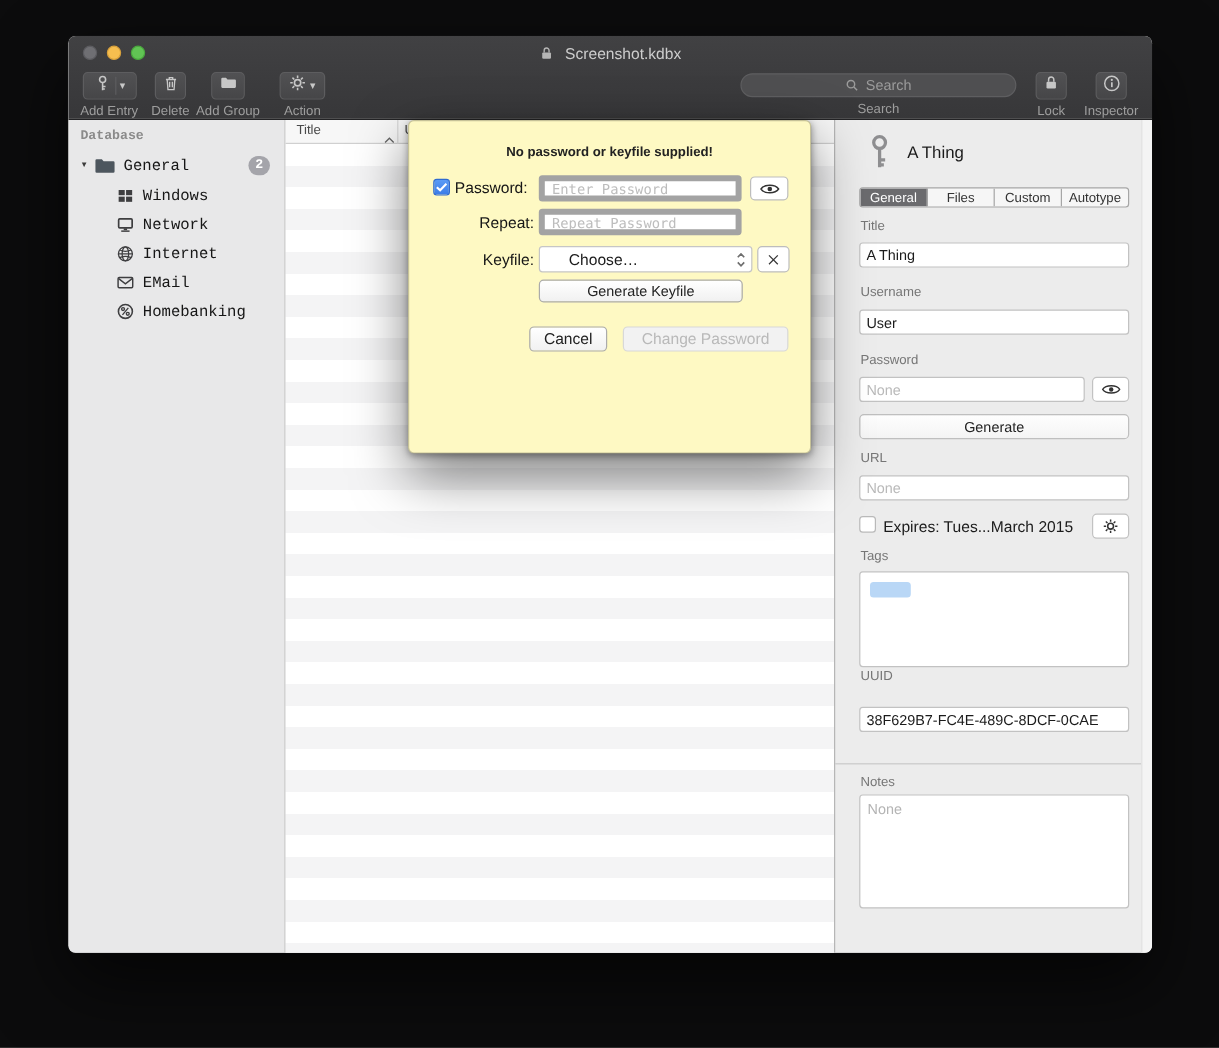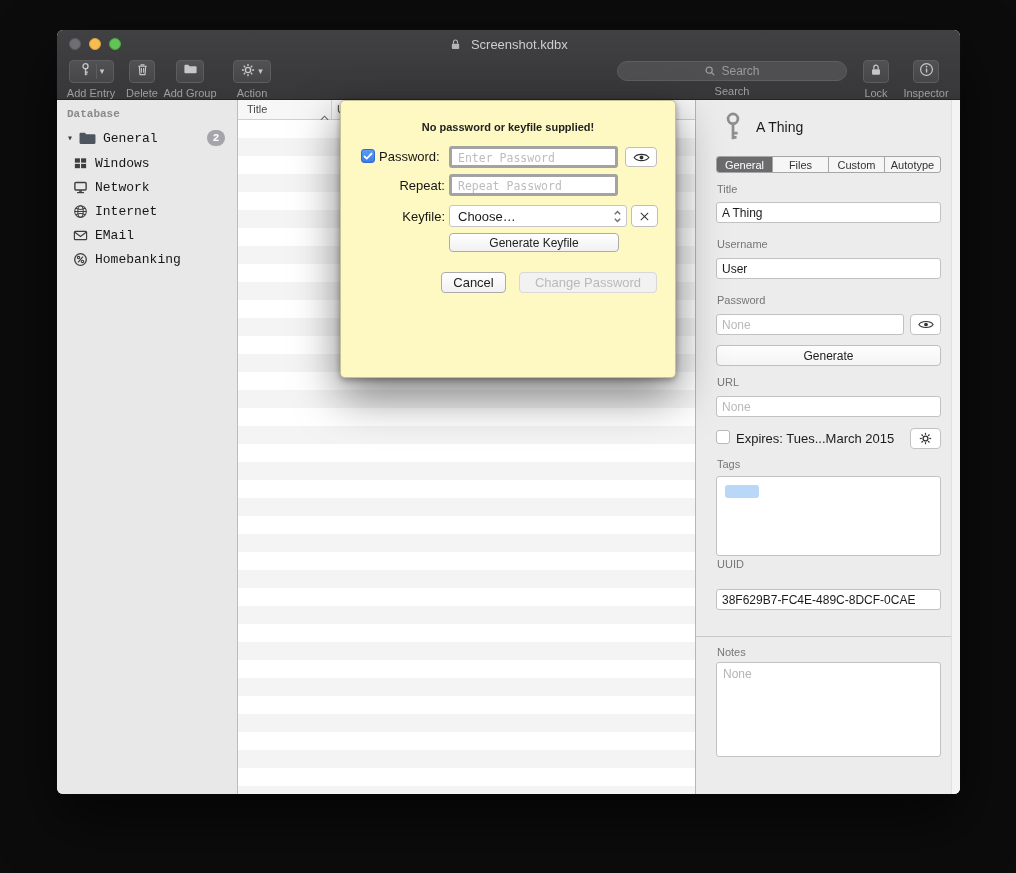--- a/index.html
+++ b/index.html
@@ -35,21 +35,21 @@
                   display:flex; align-items:center; justify-content:center;
                   color:#9b9b9b; font-size:12px; gap:5px; }
 
   
   .sidebar { position:absolute; left:0; top:70px; width:180px; height:694px; background:#e8e8e9;font-family:Liberation Mono, monospace; }
   .side-header { position:absolute; left:10px; top:8px; font-size:11px; font-weight:bold; color:#8a8a8a; }
   .side-row { position:absolute; left:0; width:180px; height:24px; display:flex; align-items:center;
               font-size:13px; color:#161616; }
   .side-row .tri { width:14px; text-align:center; font-size:10px; color:#3c3c3c; margin-left:6px; }
   .side-row .gicon { margin-left:2px; margin-right:7px; display:flex; }
-  .side-row.child { padding-left:16px; }
+  .side-row.child { padding-left:16px;margin-left:24px; }
   .side-row.child .gicon { margin-left:0; margin-right:7px; }
   .badge { margin-left:auto; margin-right:12px; min-width:18px; height:16px; padding:0 4px;
            background:#a4a4aa; color:#fff; font-size:11px; font-weight:bold; border-radius:8px;
            display:flex; align-items:center; justify-content:center; }
 
   
   .list { position:absolute; left:180px; top:70px; width:458px; height:694px;
           background:#fff; border-left:1px solid #bcbcbc; }
   .list-header { position:absolute; left:0; top:0; width:100%; height:20px;
                  background:#f7f7f7; border-bottom:1px solid #d0d0d0; }
@@ -104,28 +104,28 @@
             background:#fef9c3; border:1px solid rgba(0,0,0,.22); border-radius:5px;
             box-shadow:0 18px 45px rgba(0,0,0,.5), 0 2px 6px rgba(0,0,0,.35); }
   .dlg-msg { position:absolute; left:0; top:20px; width:100%; text-align:center;
              font-size:11px; font-weight:bold; color:#222; }
   .dlg-cb { position:absolute; left:20px; top:48px; width:14px; height:14px; border-radius:3px;
             background:linear-gradient(#5a9bf5,#3b7de8); border:1px solid #2f6bd0;
             display:flex; align-items:center; justify-content:center; }
   .dlg-label { position:absolute; font-size:13px; color:#161616; }
   .dlg-label.right { left:38px; width:66px; text-align:right; }
   .dlg-input { position:absolute; left:108px; width:169px; height:22px; background:#fff;
-               border:3px solid #a3a3a3; border-radius:3px; padding:0 6px;
+               border:5px solid #a3a3a3; border-radius:3px; padding:0 6px;
                font:13px "Liberation Sans",sans-serif; color:#1b1b1b; }
   .dlg-input::placeholder { color:#bdbdbd; font-family:"DejaVu Sans Mono",monospace; font-size:11.5px; }
   .dlg-sq { position:absolute; background:#fff; border:1px solid #bdbdbd; border-radius:4px;
             display:flex; align-items:center; justify-content:center; color:#333; }
   .dropdown { position:absolute; left:108px; top:104px; width:178px; height:22px; background:#fff;
               border:1px solid #c6c6c6; border-radius:3px; display:flex; align-items:center;
-              font-size:13px; color:#1b1b1b; padding:0 4px 0 8px; }
+              font-size:13px; color:#1b1b1b; padding:0 4px 0 24px; }
   .dropdown .spacer { flex:1; }
   .dropdown .stepper { color:#6e6e6e; display:flex; }
   .dlg-btn { position:absolute; height:21px; border-radius:4px; font-size:13px;
              display:flex; align-items:center; justify-content:center; }
   .dlg-btn.normal { background:linear-gradient(#ffffff,#f1f1f1); border:1px solid #ababab; color:#222; }
   .dlg-btn.disabled { background:#f2f2f2; border:1px solid #d8d8d8; color:#b9b9b9; }
   .gen-key { left:108px; top:132px; width:170px; height:19px; font-size:12px; }
 </style>
 </head>
 <body>

